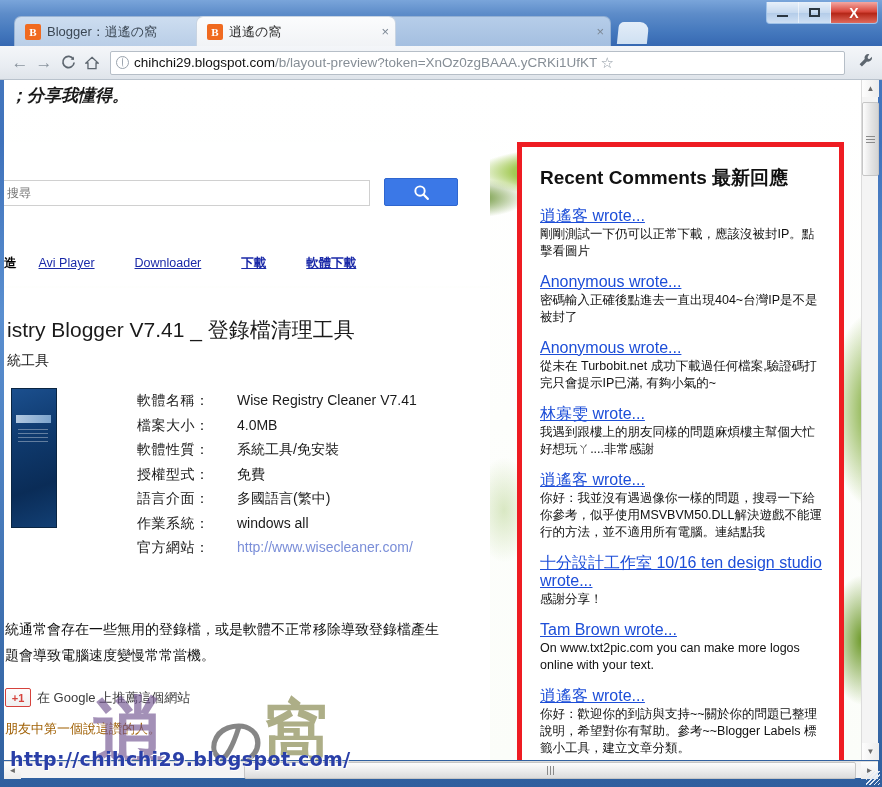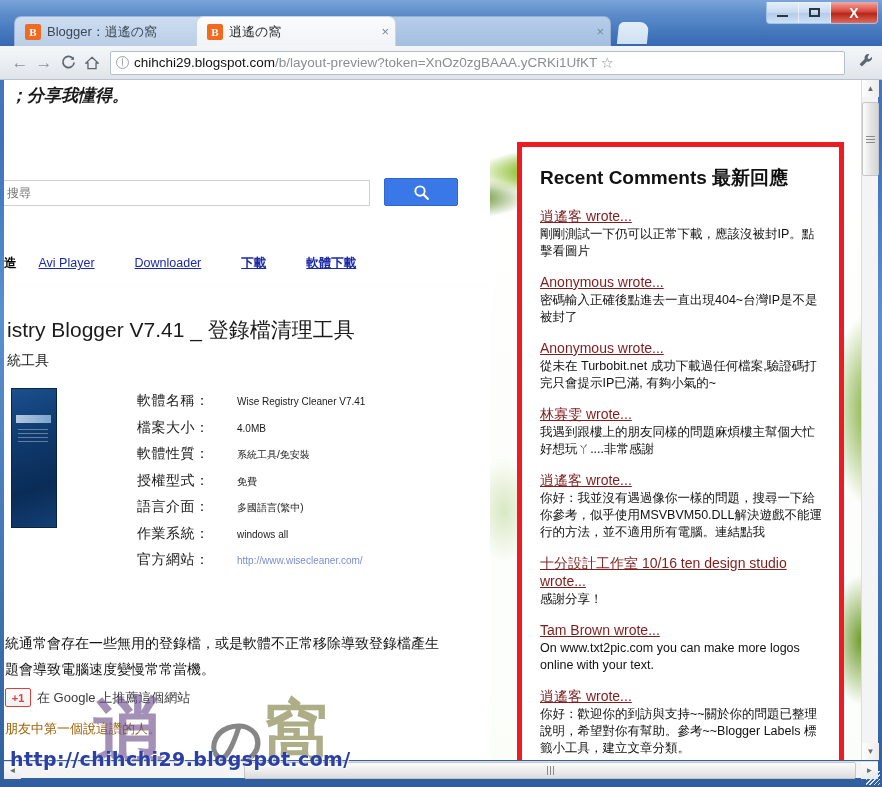--- a/index.html
+++ b/index.html
@@ -226,21 +226,21 @@
   #boxshot::before {
     content:""; position:absolute; left:6px; top:40px; right:8px; height:14px;
     background: repeating-linear-gradient(180deg, rgba(255,255,255,.35) 0 1px, rgba(255,255,255,0) 1px 4px);
   }
   #spec-table { margin-left: 80px; }
   .spec-row { display: flex; align-items: baseline; line-height: 24.5px; }
   .spec-k {
     width: 100px; text-align: left; font-size: 14px; color: #1a1a1a;
     letter-spacing: 0.5px;
   }
-  .spec-v { font-size: 10px; color: #1a1a1a; }
+  .spec-v { font-size: 14px; color: #1a1a1a; }
   .spec-v.link { color: #7a8ed8; }
 
   #art-body {
     margin: 56px 0 0 2px; font-size: 14px; color: #111; line-height: 26px;
   }
 
   
   #plusone-row {
     position: absolute; left: 2px; top: 400px; display:flex; align-items:center;
   }
@@ -286,21 +286,21 @@
     background: #ffffff;
     border: 5px solid #ee1c22;
     padding: 14px 14px 10px 18px;
     overflow: hidden;
   }
   #cm-title {
     font-size: 19px; font-weight: bold; color: #111; margin: 4px 0 16px 0;
   }
   .cm-item { margin-bottom: 13px; }
   .cm-author {
-    display: inline; font-size: 14px; color: #7f1d1d;
+    display: inline; font-size: 16px; color: #1d4ed8;
     text-decoration: underline; line-height: 17px;
   }
   .cm-body {
     font-size: 12.5px; color: #111; line-height: 17px; margin-top: 1px;
   }
 
   
   #vscroll {
     position: absolute; right: 4px; top: 80px; width: 17px; height: 680px;
     background: #f4f4f4; border-left: 1px solid #dcdcdc;

